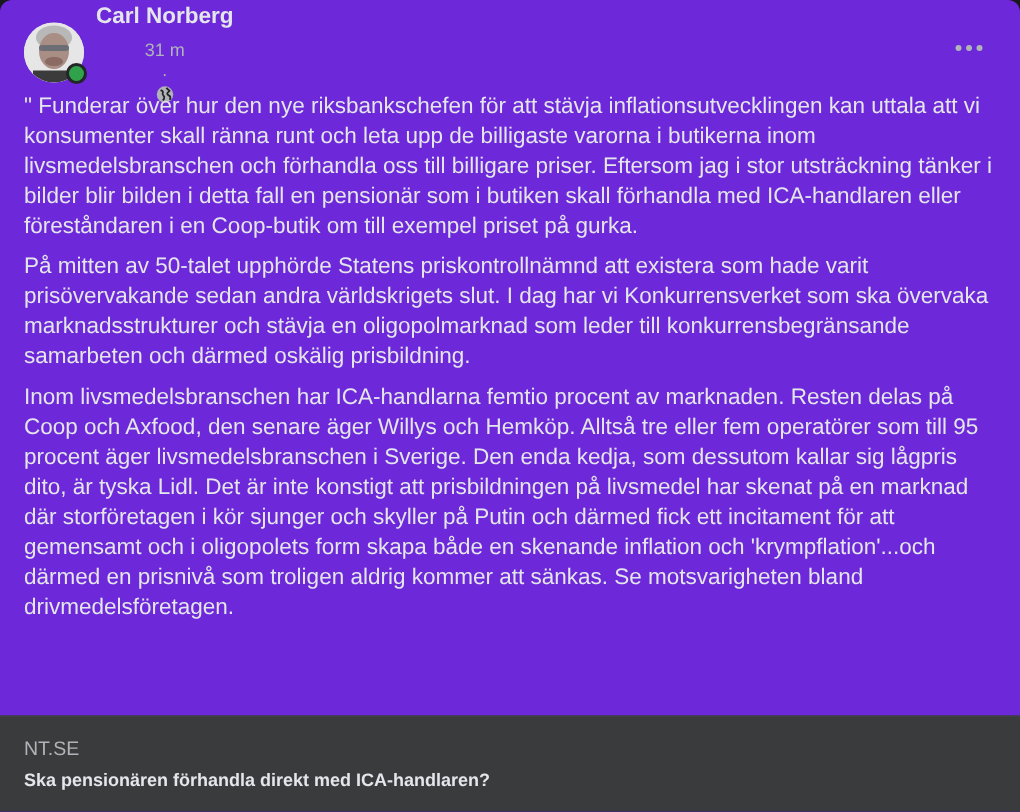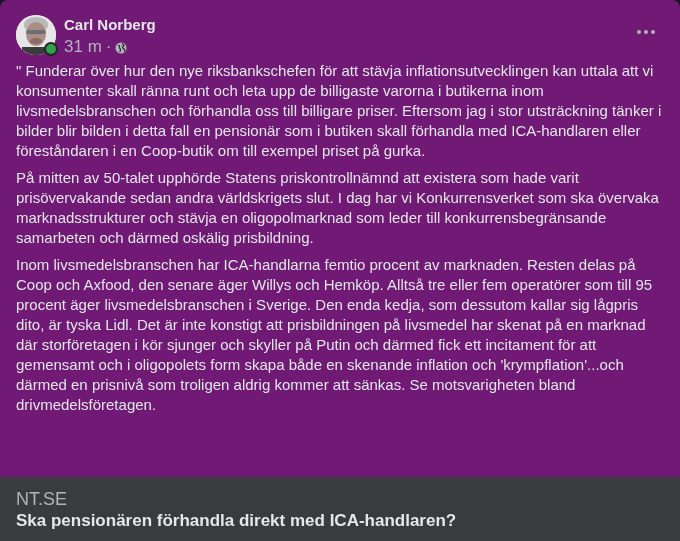--- a/index.html
+++ b/index.html
@@ -13,21 +13,21 @@
     body {
       font-family: "Liberation Sans", "DejaVu Sans", sans-serif;
       color: #e4e6eb;
     }
     .post {
       position: absolute;
       left: 0;
       top: 0;
       width: 680px;
       height: 541px;
-      background: #701a75;
+      background: #6d28d9;
       border-radius: 8px 8px 0 0;
       overflow: hidden;
     }
     .post-header {
       position: absolute;
       left: 16px;
       top: 13px;
       height: 44px;
       display: flex;
       align-items: center;
@@ -60,24 +60,25 @@
     .author {
       font-size: 15px;
       font-weight: bold;
       color: #e4e6eb;
       line-height: 19px;
       margin-top: 0px;
     }
     .sub {
       display: flex;
       align-items: center;
-      font-size: 17px;
+      font-size: 12px;
       color: #b0b3b8;
       line-height: 16px;
       margin-top: 5px;
+      flex-direction: column;
     }
     .sub .dot { margin: 0 4px; }
     .globe { display: inline-block; width: 12px; height: 12px; }
     .more-btn {
       position: absolute;
       right: 20px;
       top: 20px;
       width: 28px;
       height: 24px;
       display: flex;
@@ -113,30 +114,30 @@
       width: 680px;
       height: 64px;
       background: #3a3b3c;
       border-top: 1px solid #3e4042;
       cursor: pointer;
     }
     .link-domain {
       position: absolute;
       left: 16px;
       top: 13px;
-      font-size: 18px;
+      font-size: 13px;
       color: #b0b3b8;
       text-transform: uppercase;
       line-height: 16px;
     }
     .link-title {
       position: absolute;
       left: 16px;
       top: 32px;
-      font-size: 17px;
+      font-size: 12px;
       font-weight: bold;
       color: #e4e6eb;
       line-height: 21px;
     }
   </style>
 </head>
 <body>
 
 <div class="post">
 

